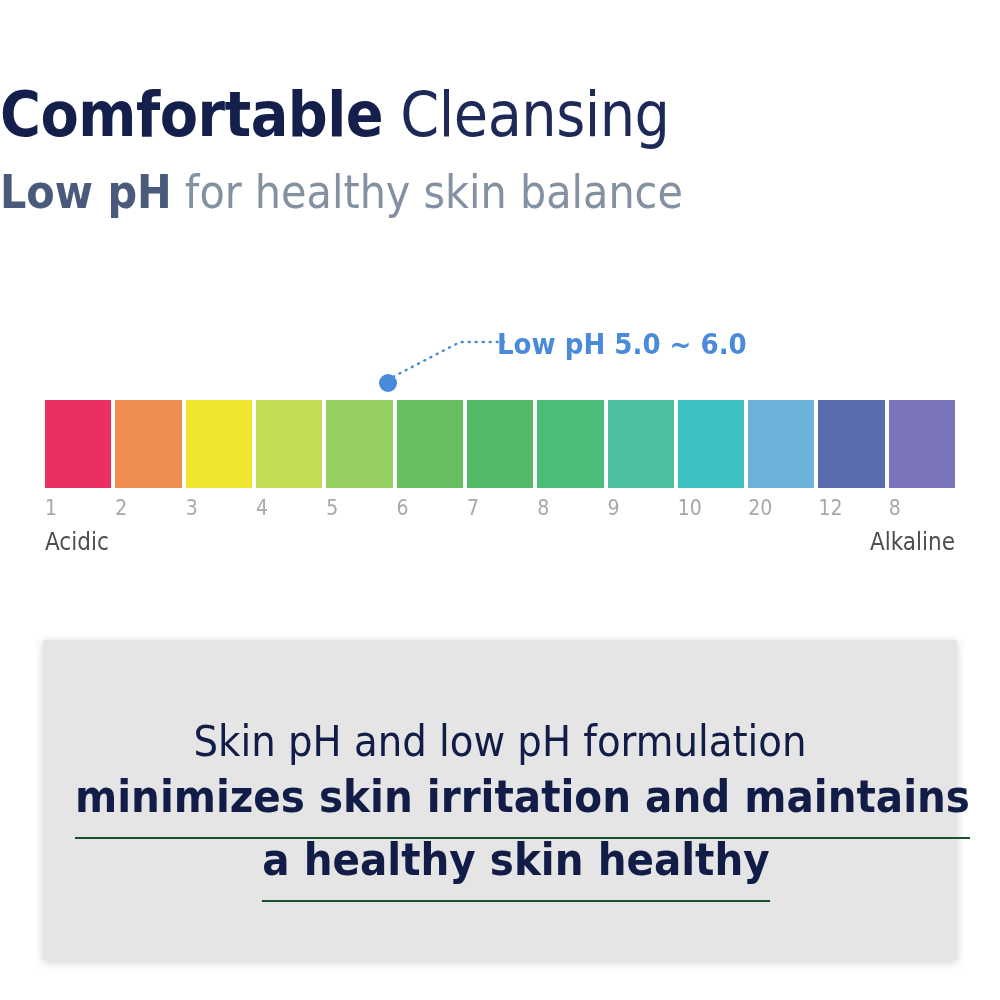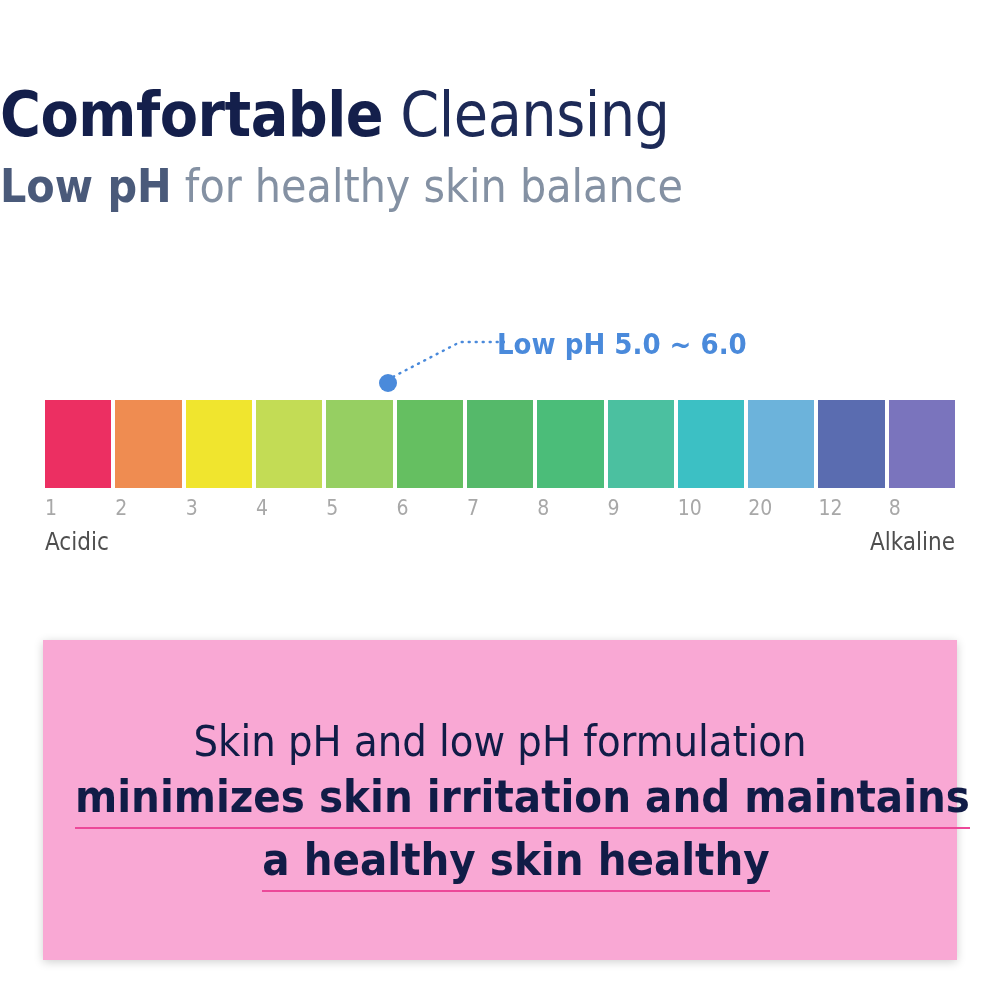--- a/index.html
+++ b/index.html
@@ -35,21 +35,21 @@
     color: #141f4b;
   }
   #headline-primary .light {
     font-weight: 400;
     color: #1d2a57;
   }
   #headline-secondary {
     font-family: "DejaVu Sans Condensed", "Liberation Sans Narrow", "Liberation Sans", sans-serif;
     font-size: 46px;
     line-height: 56px;
-    margin-top: 6px;
+    margin-top: 12px;
     white-space: nowrap;
   }
   #headline-secondary .strong {
     font-weight: 700;
     color: #4a5a7a;
   }
   #headline-secondary .light {
     font-weight: 400;
     color: #8491a3;
   }
@@ -145,21 +145,21 @@
     color: #4e4e4e;
   }
 
   
   #statement-card {
     position: absolute;
     left: 43px;
     top: 640px;
     width: 914px;
     height: 320px;
-    background: #f9a8d4;
+    background: #e5e5e5;
     box-shadow: 0 2px 9px rgba(0,0,0,0.19);
     box-sizing: border-box;
   }
   #statement-inner {
     position: absolute;
     left: 0;
     top: 74px;
     width: 914px;
     text-align: center;
   }
@@ -172,22 +172,22 @@
     font-weight: 400;
     font-size: 43px;
     line-height: 54px;
   }
   .statement-bold {
     font-weight: 700;
     font-size: 45px;
     line-height: 57px;
   }
   .statement-bold .ul {
-    border-bottom: 2px solid #ec4899;
-    padding-bottom: 4px;
+    border-bottom: 2px solid #14532d;
+    padding-bottom: 14px;
     margin-left: 32px;
   }
   #statement-line-3 {
     margin-top: 6px;
   }
 </style>
 </head>
 <body>
 
 <div id="headline-block">

